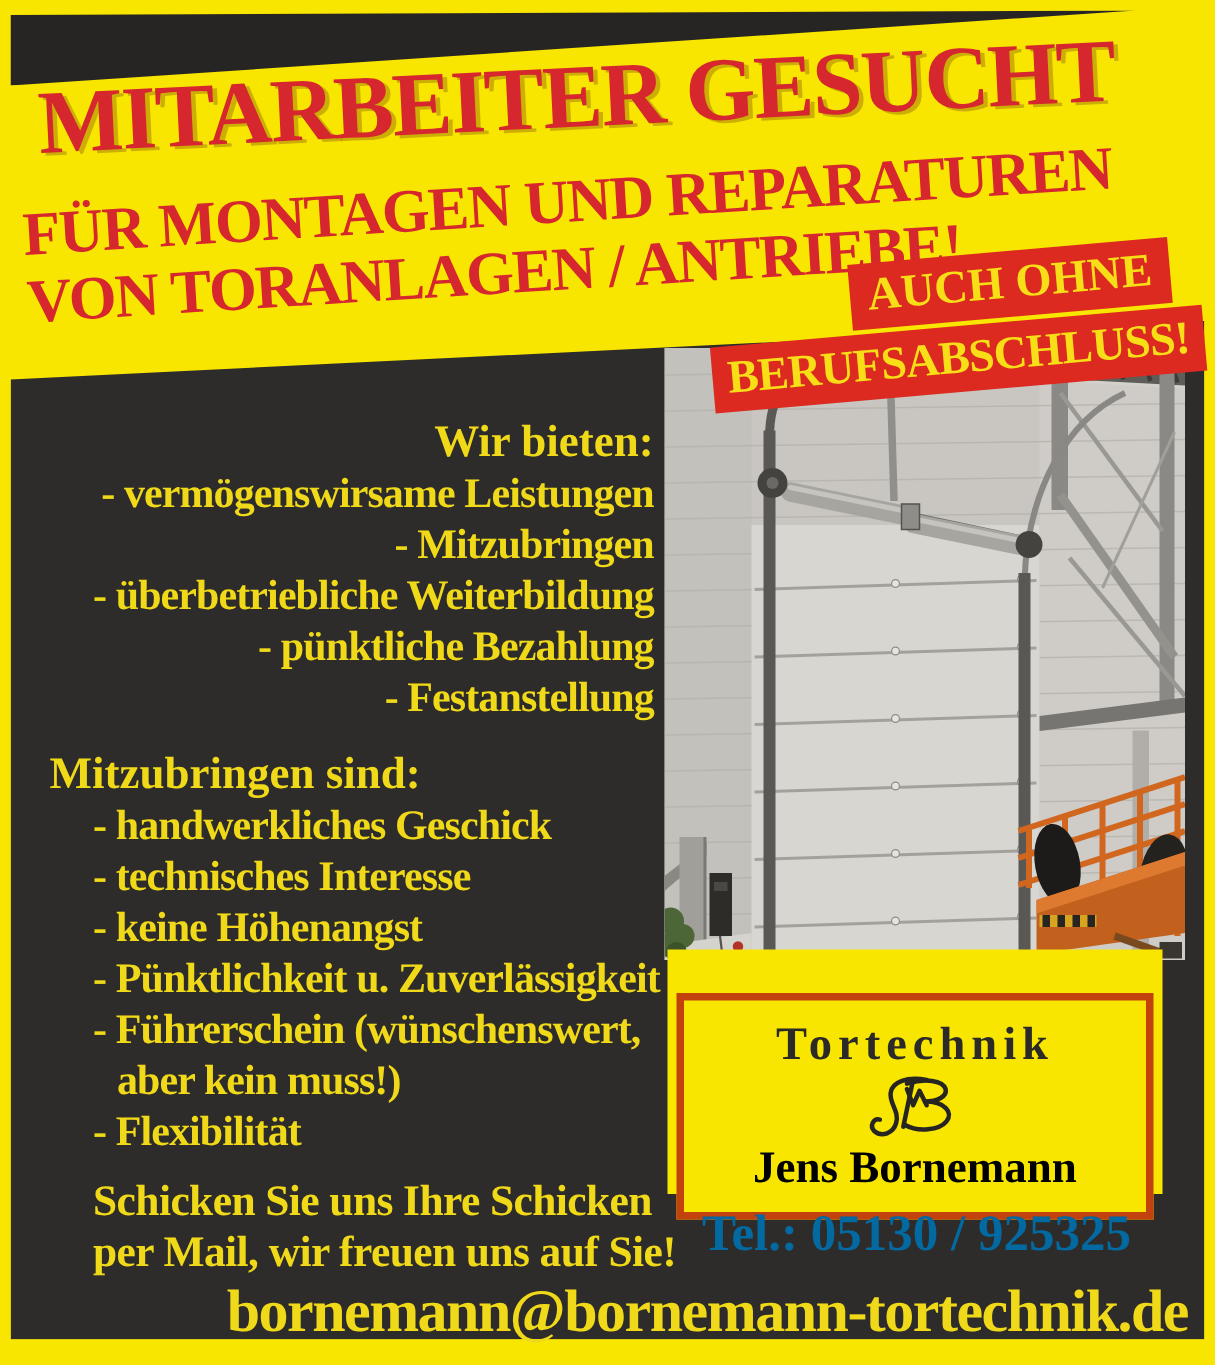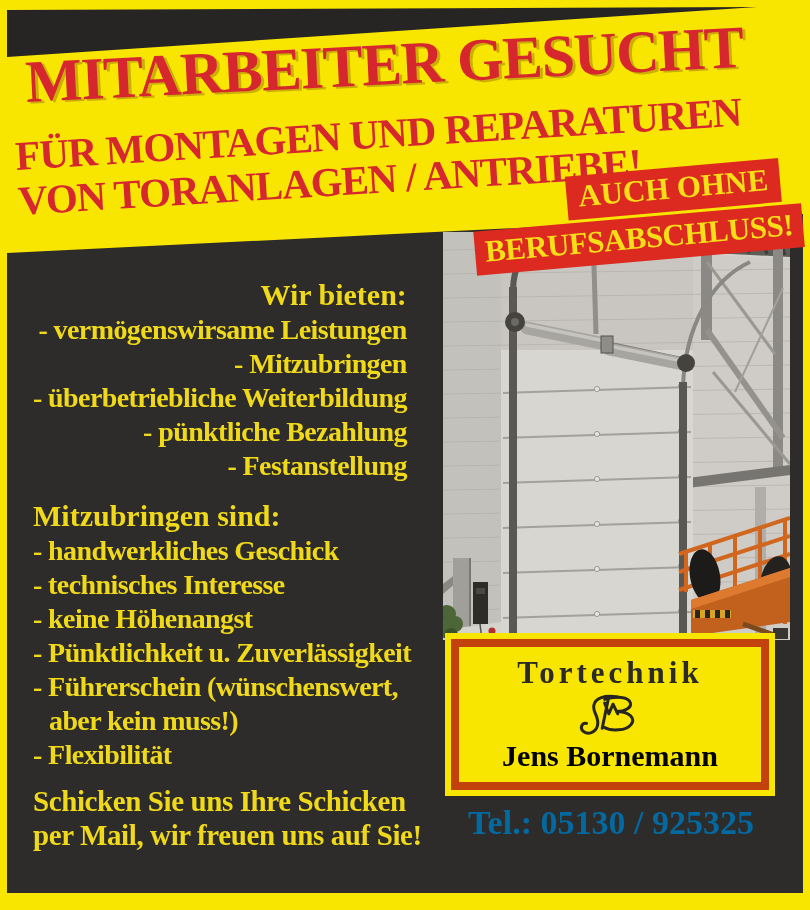--- a/index.html
+++ b/index.html
@@ -44,21 +44,21 @@
   }
   .badge .b1,.badge .b2{
     background:#dc2a20;color:#f7de17;font-weight:bold;
     font-size:31px;line-height:1.18;white-space:nowrap;width:max-content;
   }
   .badge .b1{margin-left:auto;padding:3px 12px 4px;}
   .badge .b2{margin-top:3px;padding:3px 10px 5px;letter-spacing:-0.5px;}
 
   .list-block{position:absolute;left:33px;color:#f0d919;}
   .list-heading{font-size:30px;font-weight:bold;line-height:36px;white-space:nowrap;}
-  .list-line{font-size:28px;font-weight:bold;line-height:34px;white-space:nowrap;letter-spacing:-0.6px;}
+  .list-line{font-size:28px;font-weight:bold;line-height:34px;white-space:nowrap;letter-spacing:-0.6px;margin-left:29px;}
   .list-line.indent{padding-left:16px;}
   .offer{top:277px;text-align:right;}
   .requirements{top:498px;}
   .apply-note{top:784px;}
   .apply-note .list-line{font-size:29px;letter-spacing:-0.4px;}
 
   .phone{
     position:absolute;left:446px;top:804px;width:330px;text-align:center;
     font-size:34px;font-weight:bold;color:#0369a1;white-space:nowrap;
   }
@@ -71,22 +71,22 @@
   .photo{
     position:absolute;left:443px;top:232px;width:347px;height:408px;
     background:#c9c6c1;overflow:hidden;
   }
 
   .logo-box{
     position:absolute;left:445px;top:633px;width:330px;height:163px;
     background:#f8e600;padding:6px;box-sizing:border-box;
   }
   .logo-frame{
-    border:8px solid #c2410c;background:#f8e600;height:100%;box-sizing:border-box;
-    display:flex;flex-direction:column;align-items:center;justify-content:center;
+    border:5px solid #c2410c;background:#f8e600;height:100%;box-sizing:border-box;
+    display:flex;flex-direction:column;align-items:center;justify-content:center;margin-top:23px;
   }
   .logo-company{font-size:31px;font-weight:bold;color:#2b2a27;letter-spacing:4px;line-height:1.05;white-space:nowrap;}
   .logo-owner{font-size:30px;font-weight:bold;color:#000000;line-height:1.05;white-space:nowrap;}
   .logo-monogram{height:48px;margin:1px 0;}
 </style>
 </head>
 <body>
 
 <div class="poster">
 
@@ -275,14 +275,15 @@
           <path d="M56 14 C76 8 96 10 99 20 C101 28 90 34 76 34 C98 34 108 46 100 56 C92 66 68 68 54 60"></path>
           <path d="M56 20 L63 38 L70 22 L78 38"></path>
           <path d="M62 14 L52 62"></path>
         </g>
       </svg>
       <div class="logo-owner">Jens Bornemann</div>
     </div>
   </div>
 
   <div class="phone">Tel.: 05130 / 925325</div>
+  <div class="email">bornemann@bornemann-tortechnik.de</div>
 
 </div>
 
 </body></html>

